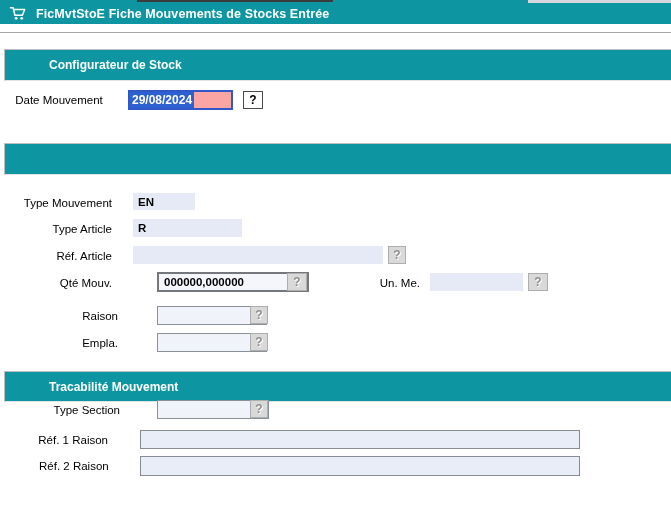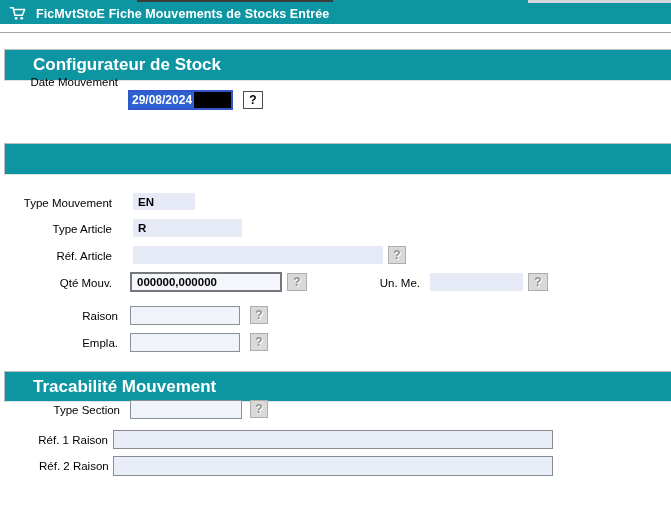--- a/index.html
+++ b/index.html
@@ -35,21 +35,21 @@
 
   
   .section-bar {
     left: 4px; width: 667px;
     background: #0d96a1;
     border-top: 1px solid #bcbfc2; border-left: 1px solid #bcbfc2;
     border-bottom: 1px solid #e2e2e2;
     color: #ffffff; display: flex; align-items: center;
   }
   .section-bar .section-title {
-    padding-left: 28px; font-size: 17px; font-weight: bold; white-space: nowrap;
+    padding-left: 44px; font-size: 12px; font-weight: bold; white-space: nowrap;
   }
   .bar-config { top: 49px; height: 32px; }
   .bar-spacer { top: 143px; height: 32px; }
   .bar-trac   { top: 371px; height: 31px; }
 
   
   .lbl {
     font-size: 11.5px; color: #000000; text-align: right; white-space: nowrap;
     line-height: 16px;
   }
@@ -57,29 +57,29 @@
   
   .field-flat {
     background: #e6eaf6; font-size: 11.5px; font-weight: bold; color: #000;
     line-height: 18px; padding-left: 5px; white-space: nowrap; overflow: hidden;
   }
 
   
   .field-box {
     background: #f0f3fa; border: 1px solid #8a9097;
     font-size: 11.5px; font-weight: bold; color: #000;
-    line-height: 17px; padding-left: 5px; white-space: nowrap; overflow: hidden;
+    line-height: 17px; padding-left: 5px; white-space: nowrap; overflow: hidden; margin-left: 27px;
   }
   .field-box.heavy { border: 2px solid #74787d; background: #f4f6fb; line-height: 16px; }
   .field-box.lav { background: #e8edf8; border: 1px solid #888d93; }
 
   
   .date-input {
     left: 128px; top: 90px; width: 105px; height: 20px;
-    background: #000000; border: 2px solid #3157c8;
+    background: #fca5a5; border: 2px solid #3157c8;
     display: flex; align-items: flex-end; overflow: hidden;
   }
   .date-sel {
     background: #2d61d2; color: #ffffff; font-weight: bold; font-size: 12px;
     padding: 0 2px; line-height: 16px; white-space: nowrap;
   }
 
   
   .qbtn {
     font-family: "Liberation Sans", sans-serif;
@@ -109,21 +109,21 @@
   </svg>
   <span class="title-text">FicMvtStoE Fiche Mouvements de Stocks Entrée</span>
 </div>
 
 <div class="abs groove"></div>
 
 <div class="abs section-bar bar-config">
   <span class="section-title">Configurateur de Stock</span>
 </div>
 
-<div class="abs lbl" style="left:0; top:74px; width:118px;">Date Mouvement</div>
+<div class="abs lbl" style="left:0; top:92px; width:118px;text-align:center;">Date Mouvement</div>
 <div class="abs date-input">
   <span class="date-sel">29/08/2024</span>
 </div>
 <button class="abs qbtn enabled" style="left:243px; top:91px; width:20px; height:18px;">?</button>
 
 <div class="abs section-bar bar-spacer">
   <span class="section-title"></span>
 </div>
 
 <div class="abs lbl" style="left:0; top:195px; width:112px;">Type Mouvement</div>

